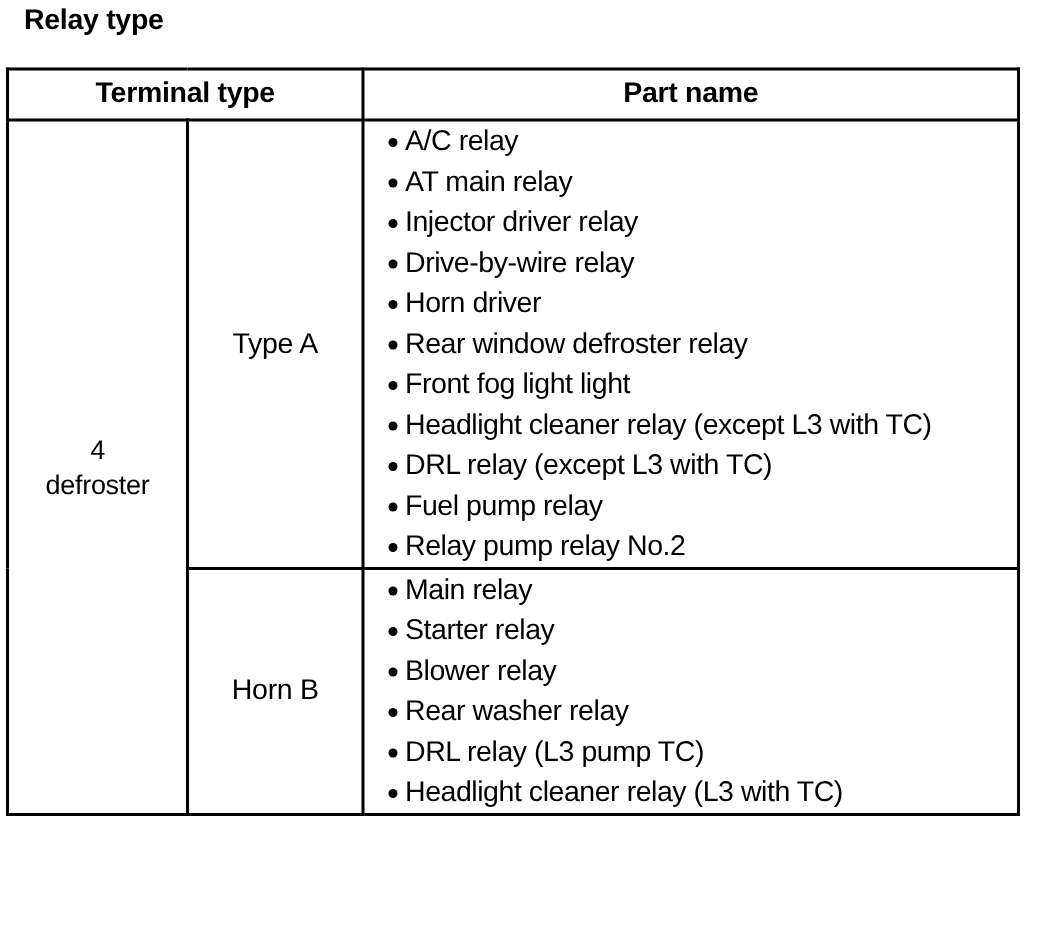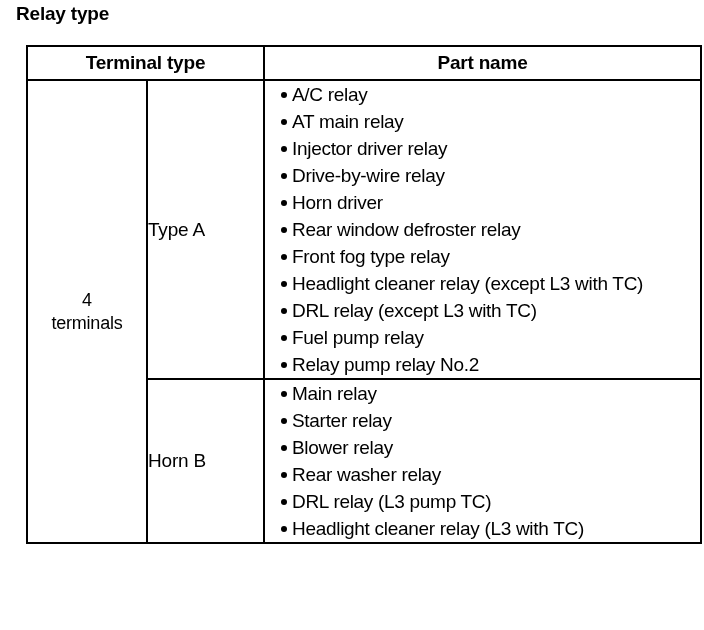--- a/index.html
+++ b/index.html
@@ -31,21 +31,21 @@
     font-size: 19px;
     font-weight: bold;
     letter-spacing: -0.2px;
     line-height: 24px;
     white-space: nowrap;
   }
 
   
   .relay-table {
     position: absolute;
-    left: 26px;
+    left: 4px;
     top: 45px;
     width: 676px;
     border-collapse: collapse;
     table-layout: fixed;
     background: #ffffff;
     border-radius: 23px;
   }
   .relay-table td,
   .relay-table th {
     border: 2px solid #000000;
@@ -71,20 +71,21 @@
 
   
   .cell-terminal {
     text-align: center;
     font-size: 18px;
     line-height: 23px;
     letter-spacing: -0.2px;
     vertical-align: middle;
   }
   .cell-type {
+    text-align: center;
     font-size: 19px;
     line-height: 24px;
     letter-spacing: -0.2px;
     vertical-align: middle;
   }
   .cell-part {
     vertical-align: top;
     padding: 5px 4px 6px 0;
   }
 
@@ -131,32 +132,32 @@
     </colgroup>
     <tbody>
       <tr>
         <th class="hdr" colspan="2">Terminal type</th>
         <th class="hdr">Part name</th>
       </tr>
 
       <tr>
         <td class="cell-terminal" rowspan="2">
           <span>4</span><br>
-          <span>terminals</span>
+          <span>defroster</span>
         </td>
         <td class="cell-type">Type A</td>
         <td class="cell-part cell-type-a-pad">
           <ul class="part-list" id="list-type-a">
               <li><span class="bullet"></span><span>A/C relay</span></li>
               <li><span class="bullet"></span><span>AT main relay</span></li>
               <li><span class="bullet"></span><span>Injector driver relay</span></li>
               <li><span class="bullet"></span><span>Drive-by-wire relay</span></li>
               <li><span class="bullet"></span><span>Horn driver</span></li>
               <li><span class="bullet"></span><span>Rear window defroster relay</span></li>
-              <li><span class="bullet"></span><span>Front fog type relay</span></li>
+              <li><span class="bullet"></span><span>Front fog light light</span></li>
               <li><span class="bullet"></span><span>Headlight cleaner relay (except L3 with TC)</span></li>
               <li><span class="bullet"></span><span>DRL relay (except L3 with TC)</span></li>
               <li><span class="bullet"></span><span>Fuel pump relay</span></li>
               <li><span class="bullet"></span><span>Relay pump relay No.2</span></li>
             </ul>
         </td>
       </tr>
 
       <tr>
         <td class="cell-type">Horn B</td>

